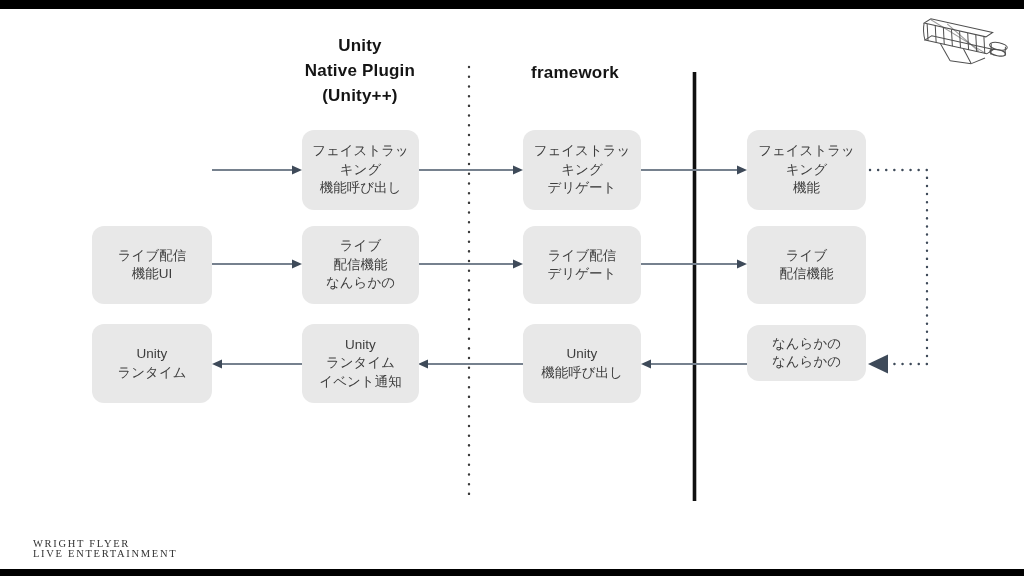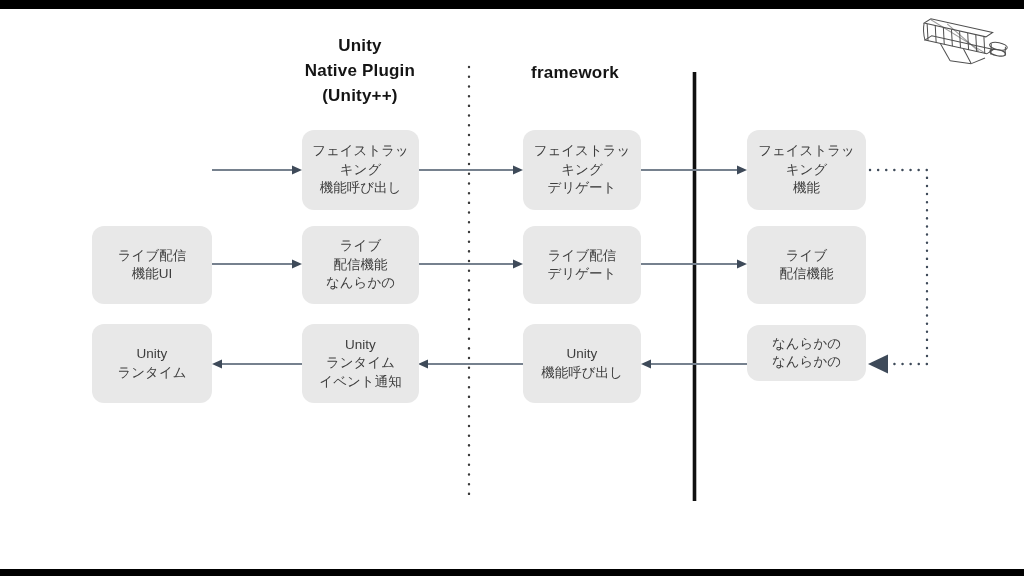--- a/index.html
+++ b/index.html
@@ -158,14 +158,18 @@
       <ellipse cx="79" cy="46.5" rx="8" ry="3" transform="rotate(14 79 46.5)"></ellipse>
       <line x1="73" y1="37" x2="72" y2="48"></line>
       <line x1="87" y1="41" x2="86" y2="50"></line>
       <line x1="22" y1="34" x2="31" y2="52"></line>
       <line x1="31" y1="52" x2="52" y2="56"></line>
       <line x1="45" y1="41" x2="52" y2="56"></line>
       <line x1="52" y1="56" x2="66" y2="51"></line>
     </g>
   </svg>
 
+  <div class="wordmark">
+    <div>WRIGHT FLYER</div>
+    <div>LIVE ENTERTAINMENT</div>
+  </div>
 
 </div>
 
 </body></html>

